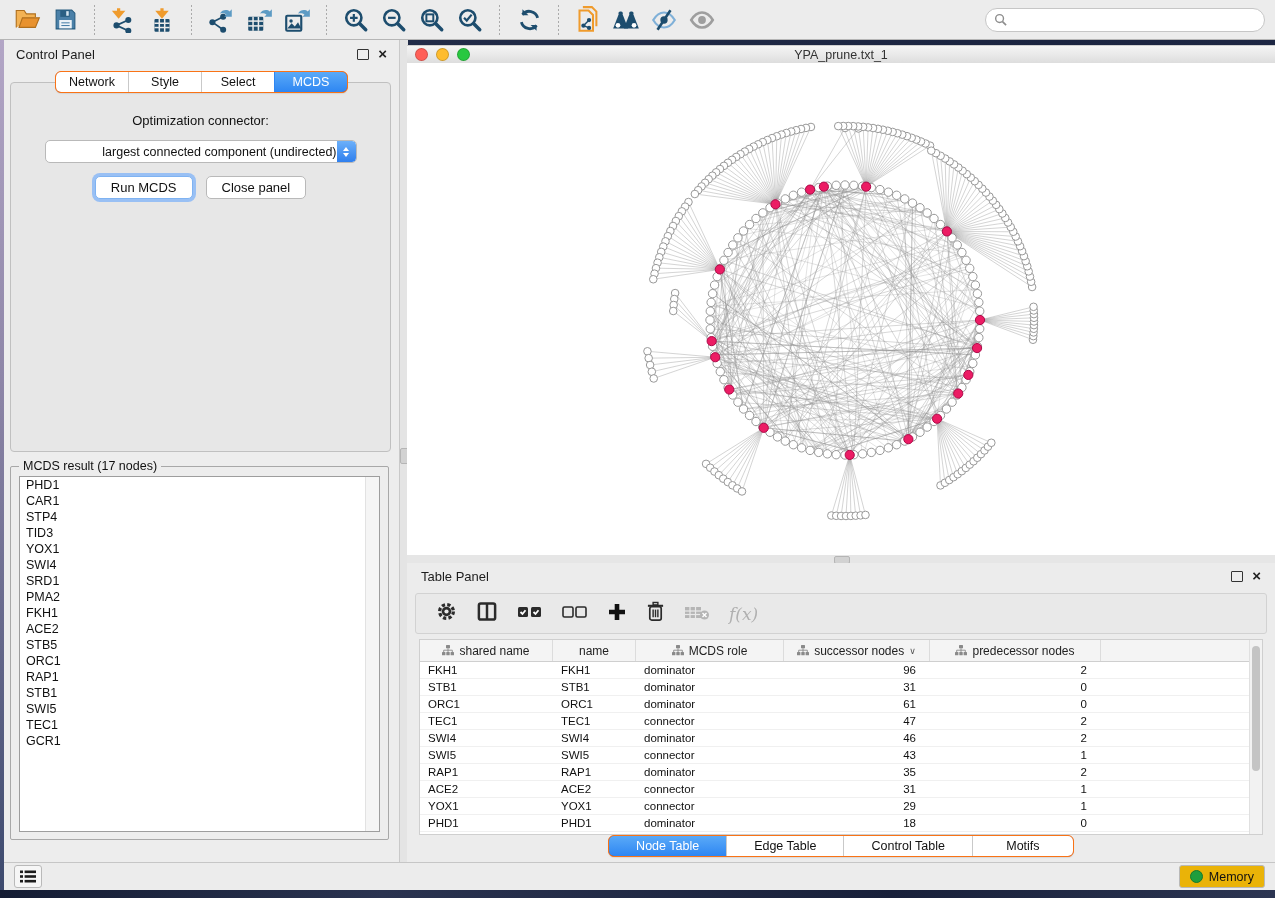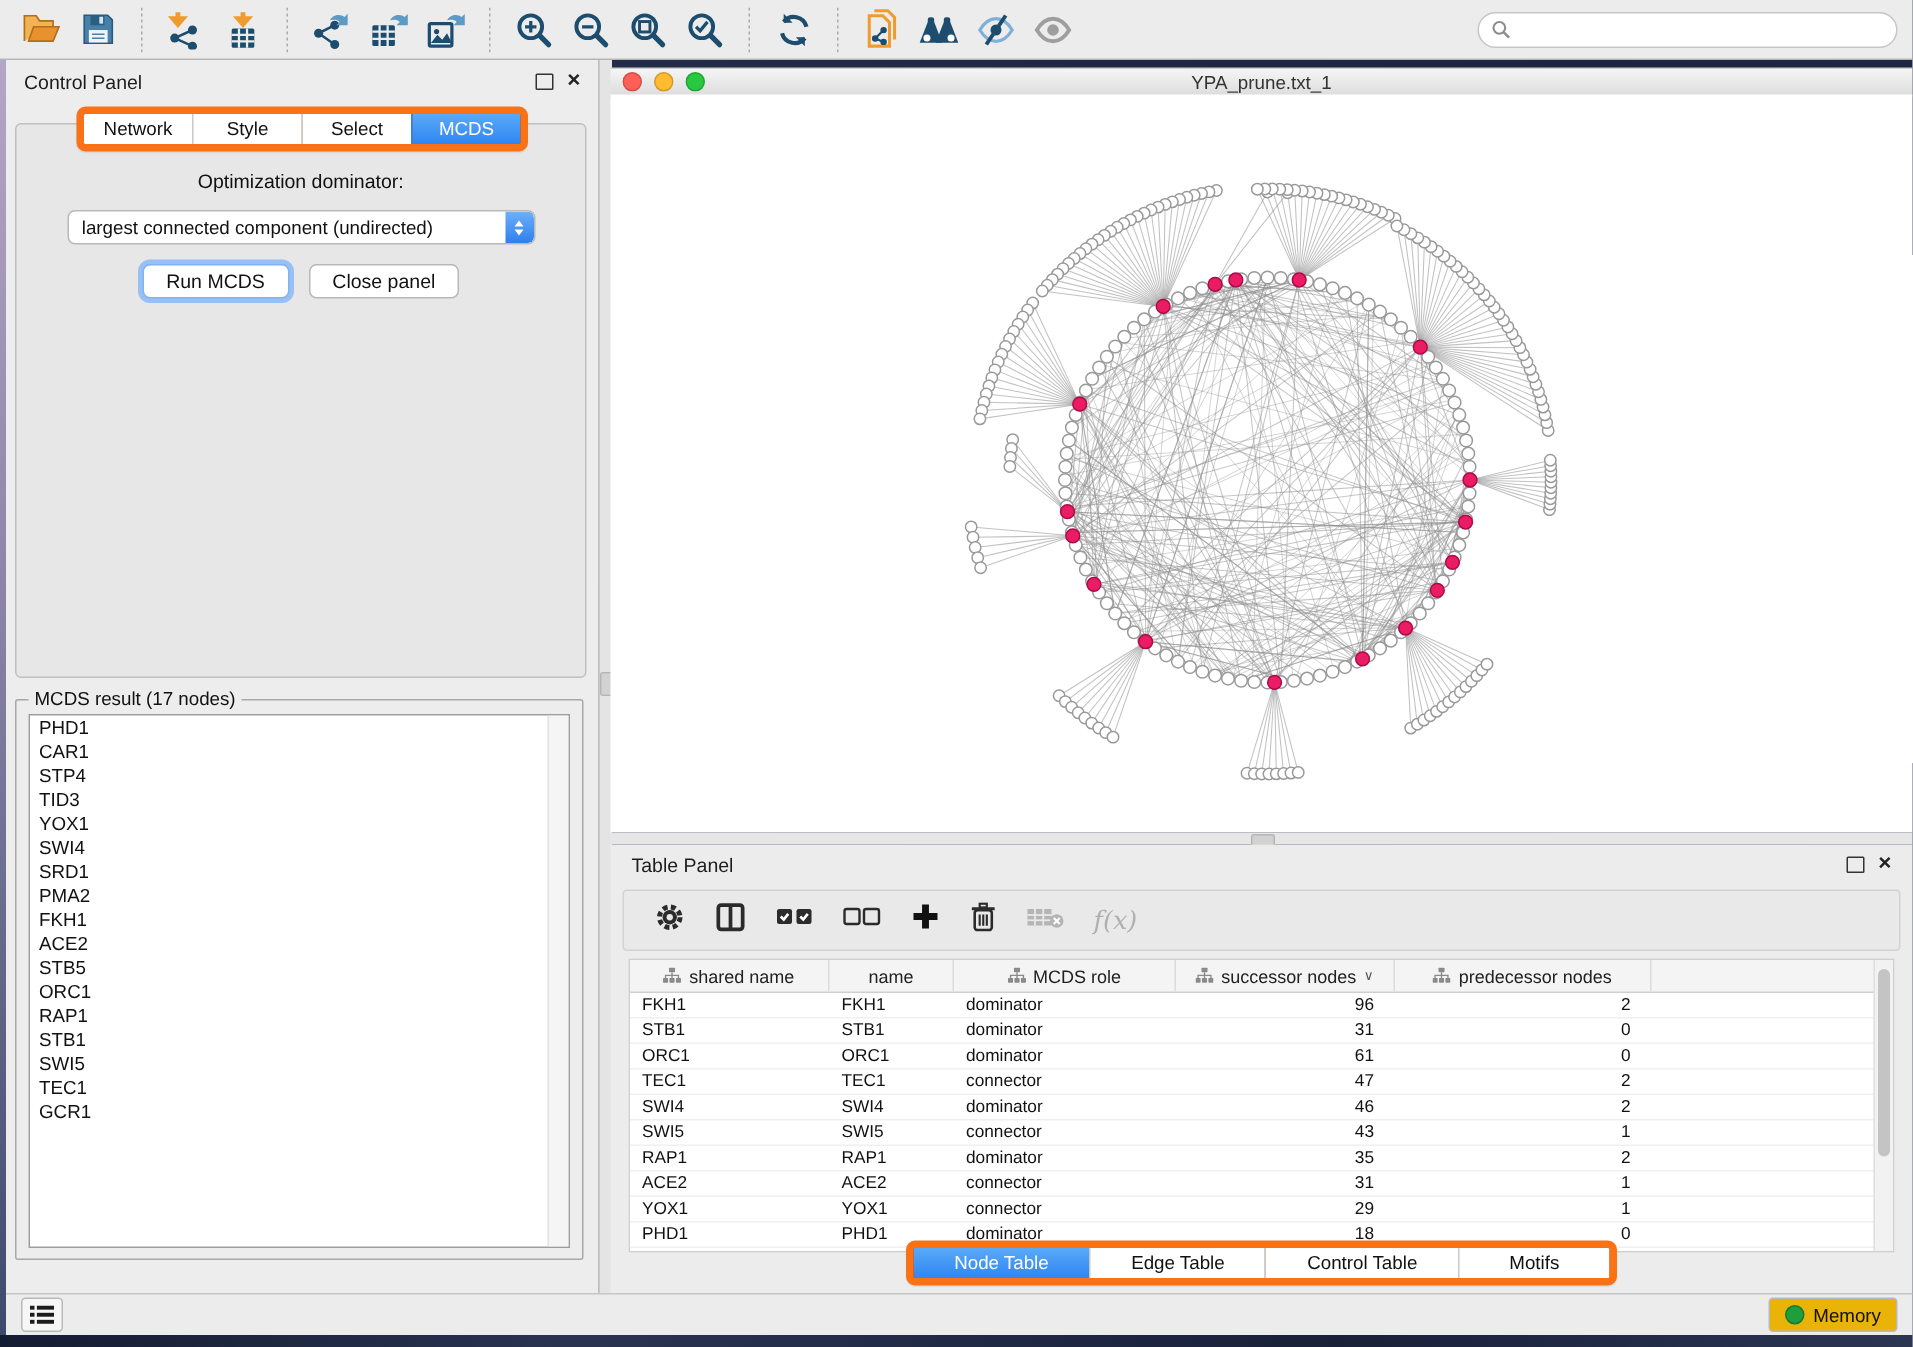--- a/index.html
+++ b/index.html
@@ -28,32 +28,32 @@
   .search-wrap input{border:none;outline:none;flex:1;font-size:12px;background:transparent;}
 
   
   .control-panel{position:absolute;left:4px;top:40px;width:395px;height:822px;background:#ededed;}
   .cp-header{position:absolute;left:0;top:0;right:0;height:28px;display:flex;align-items:center;padding:0 12px;box-sizing:border-box;}
   .panel-title{font-size:13px;color:#1d1d1d;}
   .win-btns{margin-left:auto;display:flex;align-items:center;gap:9px;}
   .float-btn{width:10px;height:9px;border:1.6px solid #333;border-radius:1px;}
   .close-btn{font-size:15px;font-weight:bold;color:#222;line-height:10px;}
   .cp-tabs{position:absolute;left:0;top:31px;width:100%;display:flex;justify-content:center;z-index:3;}
-  .seg{display:flex;border:5px solid #f97316;border-radius:6px;overflow:hidden;background:#c2410c;
+  .seg{display:flex;border:1px solid #f97316;border-radius:6px;overflow:hidden;background:#c2410c;
     box-shadow:0 1px 1px rgba(0,0,0,.08);}
   .seg-tab{min-width:46px;padding:3px 13px;font-size:12.5px;color:#111;background:#fff;
     border-left:1px solid #c9c9c9;text-align:center;white-space:nowrap;}
   .seg-tab:first-child{border-left:none;}
   .seg-tab.selected{background:linear-gradient(#5aaaf8,#2e86f2);color:#fff;border-left-color:#2e86f2;}
   .cp-inner{position:absolute;left:6px;top:42px;right:8px;height:368px;background:#e7e7e7;
     border:1px solid #c0c0c0;border-radius:4px;}
   .opt-label{text-align:center;margin-top:30px;font-size:13px;color:#111;}
   .cp-select{margin:12px auto 0;width:312px;height:23px;background:#fff;border:1px solid #b9b9b9;
     border-radius:5px;display:flex;align-items:center;box-sizing:border-box;overflow:hidden;}
-  .cp-select .val{flex:1;font-size:12.5px;padding-left:9px;color:#111;white-space:nowrap;}
+  .cp-select .val{flex:1;font-size:12.5px;padding-left:9px;color:#111;white-space:nowrap;text-align:right;}
   .stepper{width:19px;height:100%;background:linear-gradient(#6cb0f9,#2f7fee);
     display:flex;flex-direction:column;align-items:center;justify-content:center;gap:2px;border-radius:0 4px 4px 0;}
   .stepper i{width:0;height:0;border-left:3.5px solid transparent;border-right:3.5px solid transparent;}
   .stepper .up{border-bottom:4.5px solid #fff;}
   .stepper .dn{border-top:4.5px solid #fff;}
   .btn-row{display:flex;justify-content:center;gap:13px;margin-top:13px;}
   .btn{background:#fff;border:1px solid #b9b9b9;border-radius:5px;font-size:13px;color:#111;
     padding:3px 15px;white-space:nowrap;}
   .btn.focus{box-shadow:0 0 0 3px rgba(110,170,250,.65);border-color:#7fb3f2;}
   .groupbox{position:absolute;left:6px;right:10px;top:426px;height:372px;border:1px solid #a8a8a8;border-radius:2px;}
@@ -279,21 +279,21 @@
   </div>
   <div class="cp-tabs">
       <div class="seg" id="cp-tabs">
         <span class="seg-tab">Network</span>
         <span class="seg-tab">Style</span>
         <span class="seg-tab">Select</span>
         <span class="seg-tab selected">MCDS</span>
       </div>
     </div>
   <div class="cp-inner">
-    <div class="opt-label">Optimization dominator:</div>
+    <div class="opt-label">Optimization connector:</div>
     <div class="cp-select">
       <span class="val">largest connected component (undirected)</span>
       <span class="stepper">
           <i class="up"></i>
           <i class="dn"></i>
         </span>
     </div>
     <div class="btn-row">
       <button class="btn focus">Run MCDS</button>
       <button class="btn">Close panel</button>

